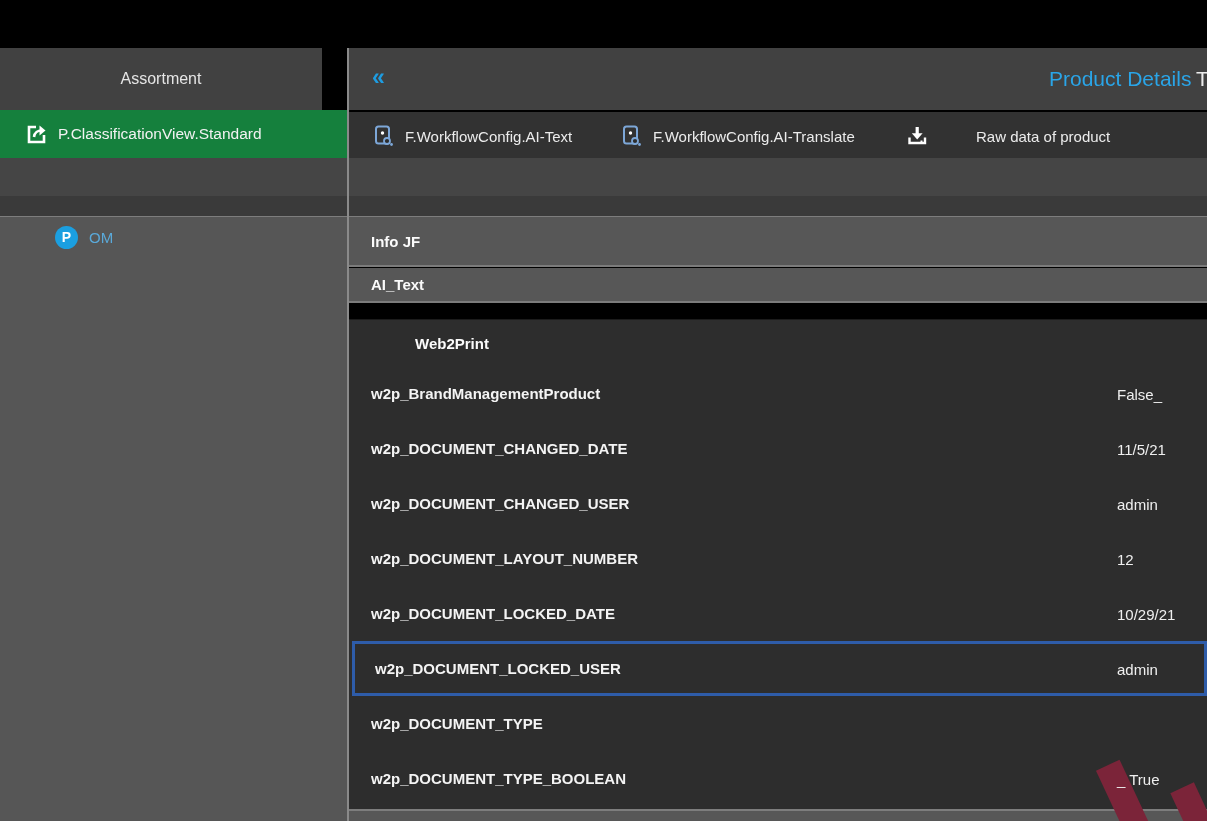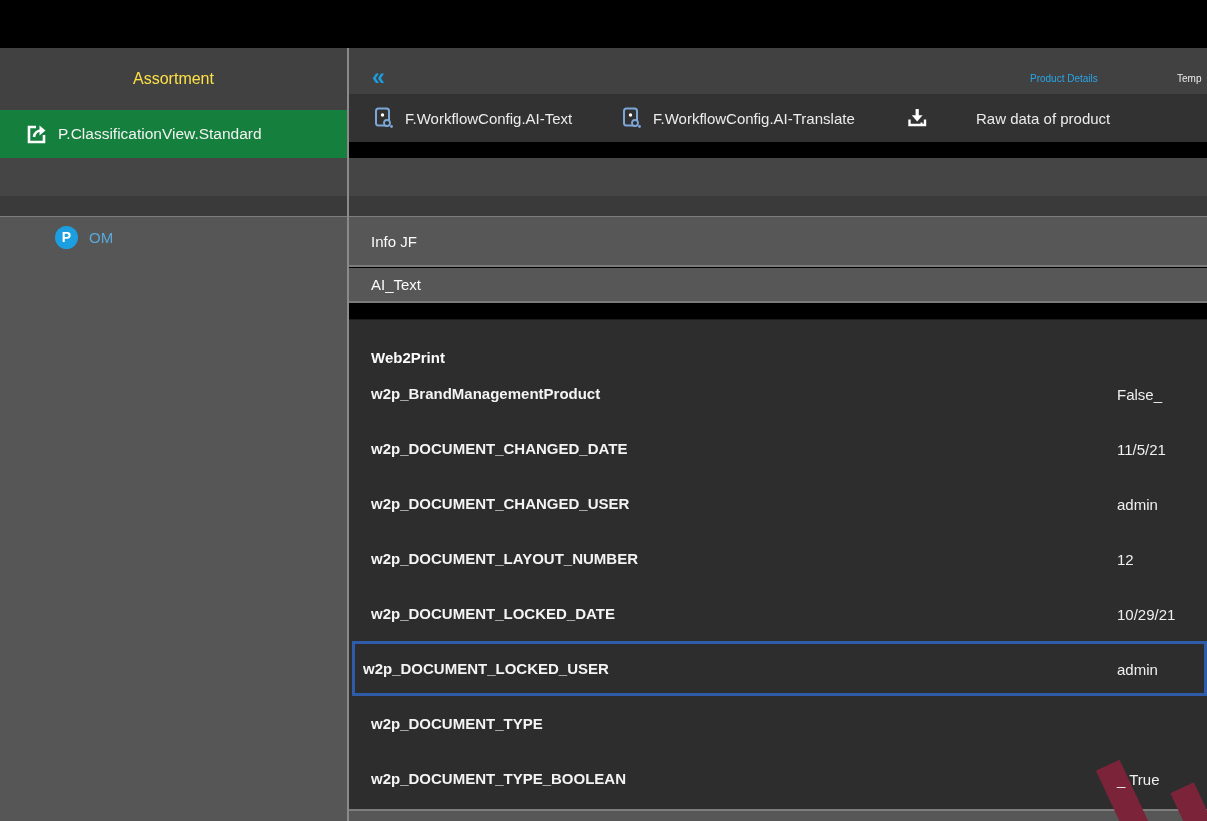--- a/index.html
+++ b/index.html
@@ -5,75 +5,75 @@
   * { margin:0; padding:0; box-sizing:border-box; }
   html,body { width:1207px; height:821px; overflow:hidden; background:#000;
               font-family:"Liberation Sans", sans-serif; }
   .abs { position:absolute; }
   #stage { position:relative; width:1207px; height:821px; background:#000; }
 
   
   #topbar { left:0; top:0; width:1207px; height:48px; background:#000; }
 
   
-  #left-header { left:0; top:48px; width:347px; height:62px; background:#414141;
-                 color:#fde047; font-size:16px; text-align:center; line-height:62px; }
+  #left-header { left:0; top:48px; width:322px; height:62px; background:#414141;
+                 color:#e5e5e5; font-size:16px; text-align:center; line-height:62px; }
   #classification-bar { left:0; top:110px; width:347px; height:48px; background:#15803d;
                         display:flex; align-items:center; color:#f2f2f2; font-size:15.5px; }
   #classification-bar .icon { margin-left:24px; margin-right:10px; width:24px; height:24px; }
   #left-gap { left:0; top:158px; width:347px; height:59px;
               background:linear-gradient(#454545 0 38px, #3a3a3a 38px 100%);
               border-bottom:1px solid #7d7d7d; }
   #sidebar { left:0; top:217px; width:347px; height:604px; background:#565656; }
   .tree-item { display:flex; align-items:center; height:40px; padding-left:55px; cursor:default; }
   .p-badge { width:23px; height:23px; border-radius:50%; background:#1b9fe0; color:#fff;
              font-weight:bold; font-size:14px; display:flex; align-items:center;
              justify-content:center; margin-right:11px; }
   .tree-label { color:#5aa9d9; font-size:15px; }
 
   
   #v-divider { left:347px; top:48px; width:2px; height:773px; background:#8a8a8a; }
 
   
   #right-header { left:349px; top:48px; width:858px; height:62px; background:#414141; overflow:hidden; }
   #collapse-btn { position:absolute; left:23px; top:0; height:62px; line-height:58px;
                   color:#1e9ce0; font-size:23px; font-weight:bold; cursor:pointer; }
-  .tab { position:absolute; top:0; height:62px; line-height:62px; font-size:10px; white-space:nowrap; }
+  .tab { position:absolute; top:0; height:62px; line-height:62px; font-size:21px; white-space:nowrap;margin-left:19px; }
   #tab-product-details { left:681px; color:#2aa5e8; }
   #tab-template { left:828px; color:#ececec; }
 
-  #toolbar { left:349px; top:94px; width:858px; height:48px; background:#323232; }
+  #toolbar { left:349px; top:112px; width:858px; height:48px; background:#323232; }
   .tool-item { position:absolute; top:0; height:48px; display:flex; align-items:center;
                color:#ececec; font-size:15px; cursor:pointer; }
   .tool-item .icon { width:24px; height:24px; margin-right:9px; }
   #tool-ai-text { left:23px; }
   #tool-ai-translate { left:271px; }
   #tool-raw-data { left:556px;gap:38px; }
 
   #right-gap { left:349px; top:158px; width:858px; height:59px;
                background:linear-gradient(#454545 0 38px, #3a3a3a 38px 100%);
                border-bottom:1px solid #7d7d7d; }
 
   .section-row { left:349px; width:858px; background:#575757; color:#fbfbfb;
-                 font-weight:normal; font-size:15px; display:flex; align-items:center;
+                 font-weight:bold; font-size:15px; display:flex; align-items:center;
                  padding-left:22px; border-bottom:2px solid #7b7b7b; cursor:pointer; }
   #section-info { top:217px; height:50px; }
   #section-aitext { top:268px; height:35px; }
 
   #dark-panel { left:349px; top:319px; width:858px; height:490px; background:#2d2d2d;
                 border-top:1px solid #1c1c1c; }
-  #web2print-header { height:46px; display:flex; align-items:flex-end; padding-left:22px;
-                      color:#fbfbfb; font-weight:bold; font-size:15px; cursor:pointer; }
+  #web2print-header { height:46px; display:flex; align-items:center; padding-left:22px;
+                      color:#fbfbfb; font-weight:bold; font-size:15px; cursor:pointer;margin-left:44px; }
   .attr-row { position:relative; z-index:4; height:55px; display:flex; align-items:center;
               padding-left:22px; color:#f4f4f4; cursor:pointer;text-align:center; }
   .attr-name { font-weight:bold; font-size:15px; }
   .attr-value { position:absolute; left:768px; top:50%; transform:translateY(-50%);
                 font-weight:normal; font-size:15px; color:#efefef; white-space:pre; }
   .attr-row.selected { border:3px solid #2e5ca9; margin-left:3px; 
-                       padding-left:8px; }
+                       padding-left:20px; }
   .attr-row.selected .attr-value { left:762px; }
 
   #bottom-line { left:349px; top:809px; width:858px; height:2px; background:#7d7d7d; }
   #bottom-row  { left:349px; top:811px; width:858px; height:10px; background:#575757; }
 
   
   .watermark { background:#7b2439; z-index:3; pointer-events:none; }
   #wm-stroke-1 { left:1118px; top:760px; width:26px; height:110px; transform:rotate(-25deg); }
   #wm-stroke-2 { left:1186px; top:784px; width:26px; height:80px; transform:rotate(-25deg); }
 

